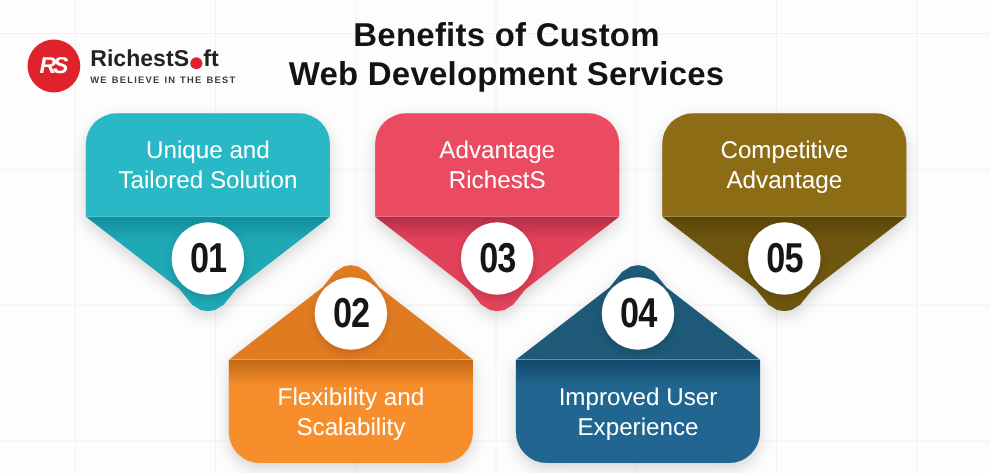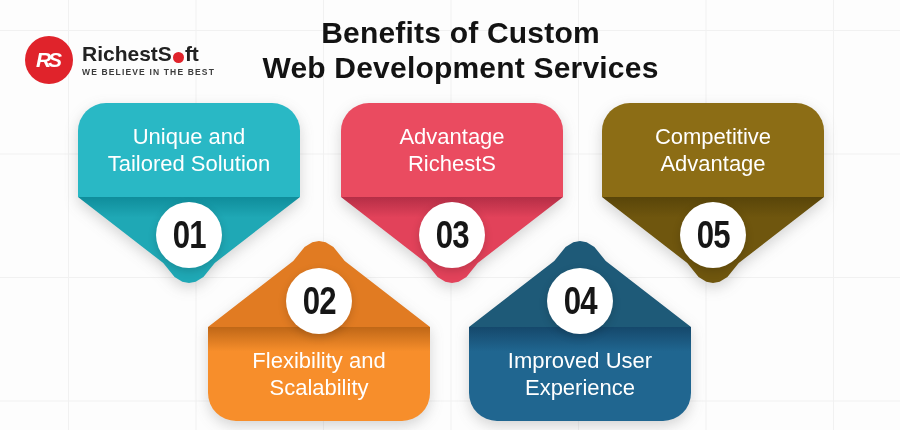--- a/index.html
+++ b/index.html
@@ -66,21 +66,21 @@
   .dir-down .label { top:0; }
   .dir-up .label   { top:86px; }
 
   .num-circle {
     position:absolute; left:50%; margin-left:-33px; width:66px; height:66px;
     border-radius:50%; background:#fff;
     display:flex; align-items:center; justify-content:center;
     box-shadow:0 3px 8px rgba(0,0,0,0.16);
   }
   .dir-down .num-circle { top:99px; }
-  .dir-up   .num-circle { top:27px; }
+  .dir-up   .num-circle { top:11px; }
   .num { font-size:38px; font-weight:800; color:#161616;
          transform:scaleX(0.82); letter-spacing:-1px; }
 </style>
 </head>
 <body>
 
 <div class="stage">
 
   <header class="brand">
     <div class="logo-mark" style="background: rgb(224, 35, 43);">

